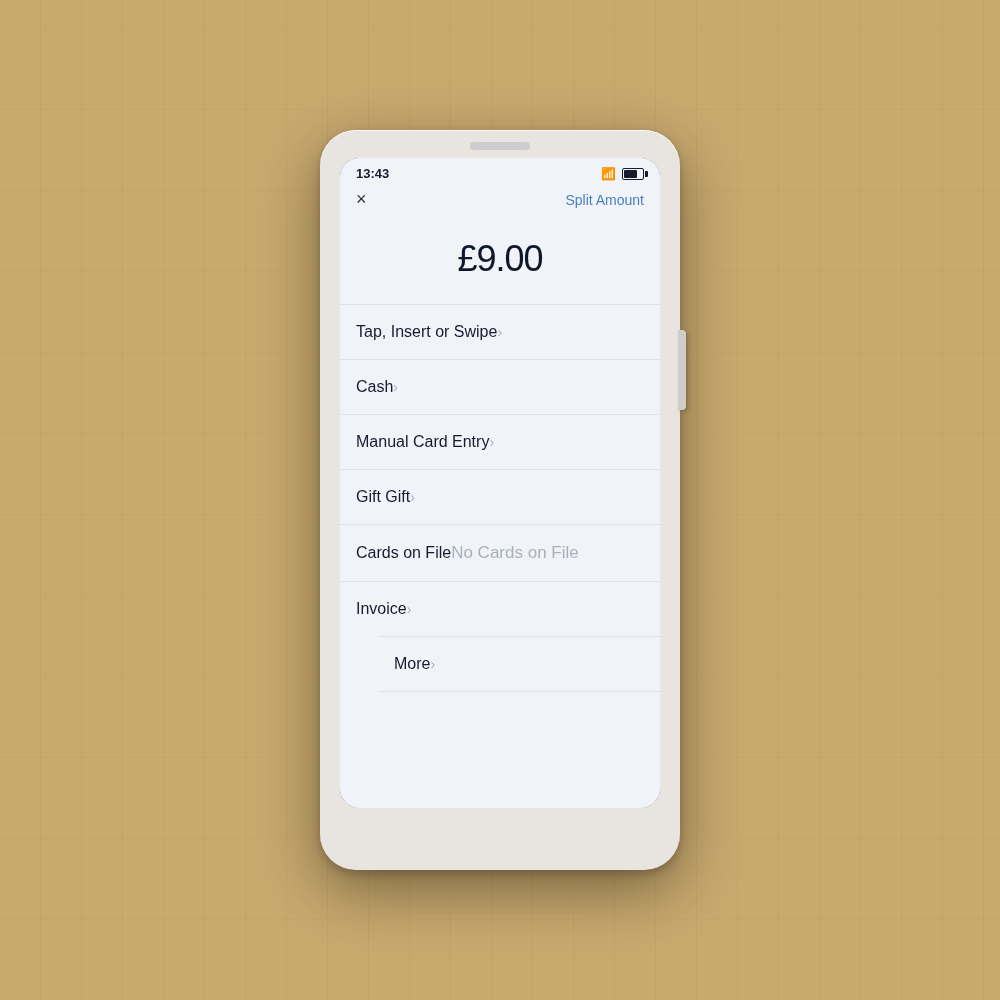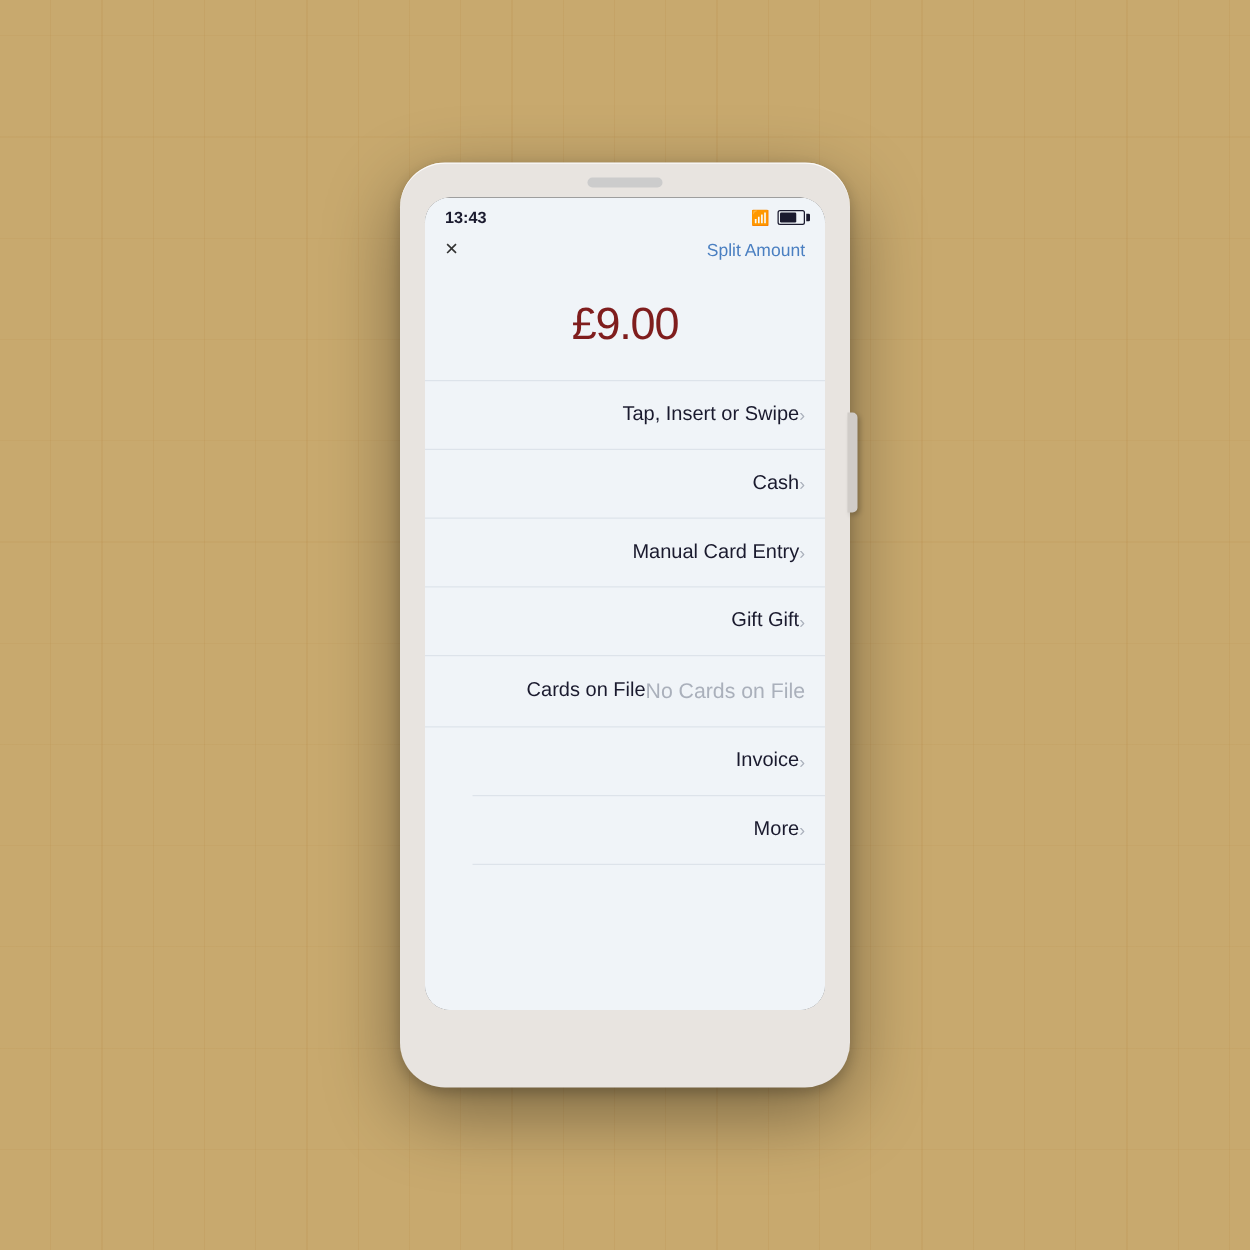--- a/index.html
+++ b/index.html
@@ -161,34 +161,34 @@
 
     .amount-display {
       text-align: center;
       padding: 20px 16px 24px;
       background: #f0f4f8;
     }
 
     .amount-value {
       font-size: 36px;
       font-weight: 300;
-      color: #7f1d1d;
+      color: #0f172a;
       letter-spacing: -1px;
     }
 
     .payment-list {
       flex: 1;
       background: #f0f4f8;
       overflow-y: auto;
     }
 
     .payment-item {
       display: flex;
       align-items: center;
-      justify-content: flex-end;
+      justify-content: flex-start;
       padding: 18px 16px;
       border-top: 1px solid #dde3ea;
       cursor: pointer;
       background: #f0f4f8;
     }
 
     .payment-item:last-child {
       border-bottom: 1px solid #dde3ea;
       margin-left: 38px;
     }

